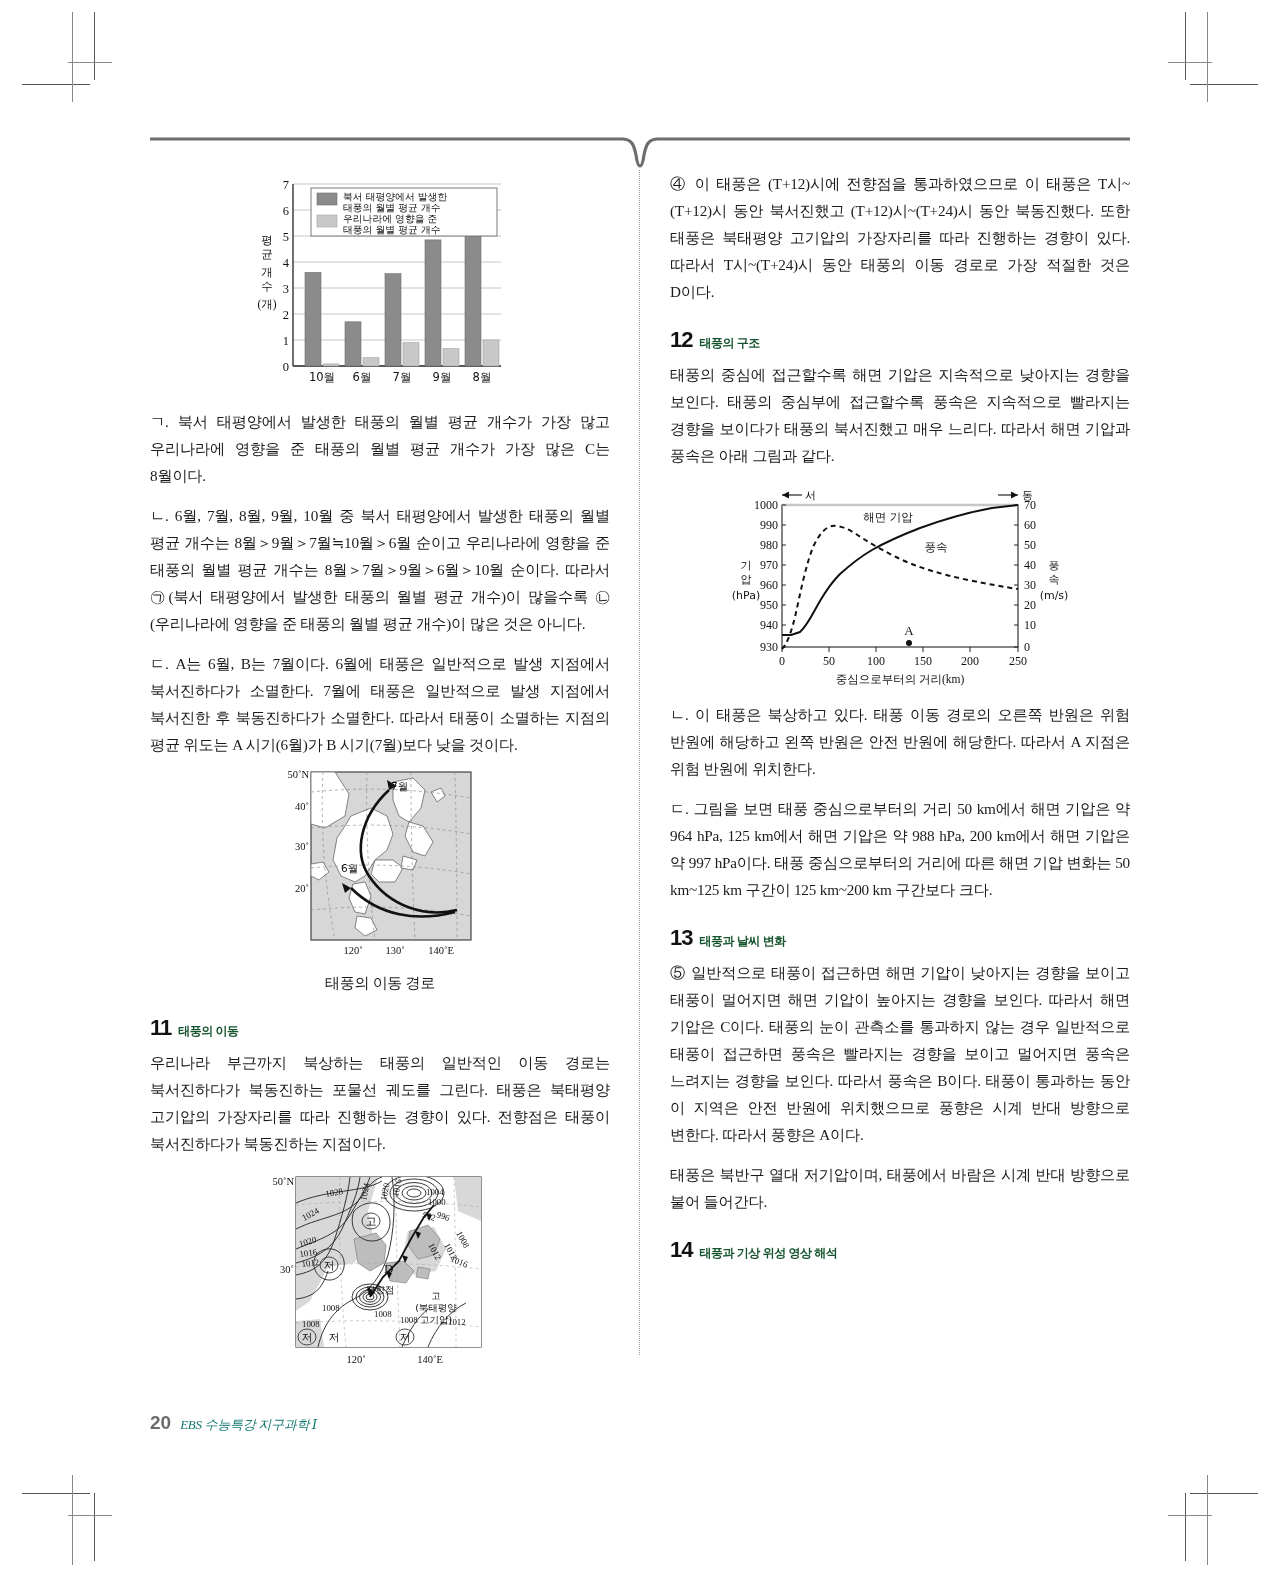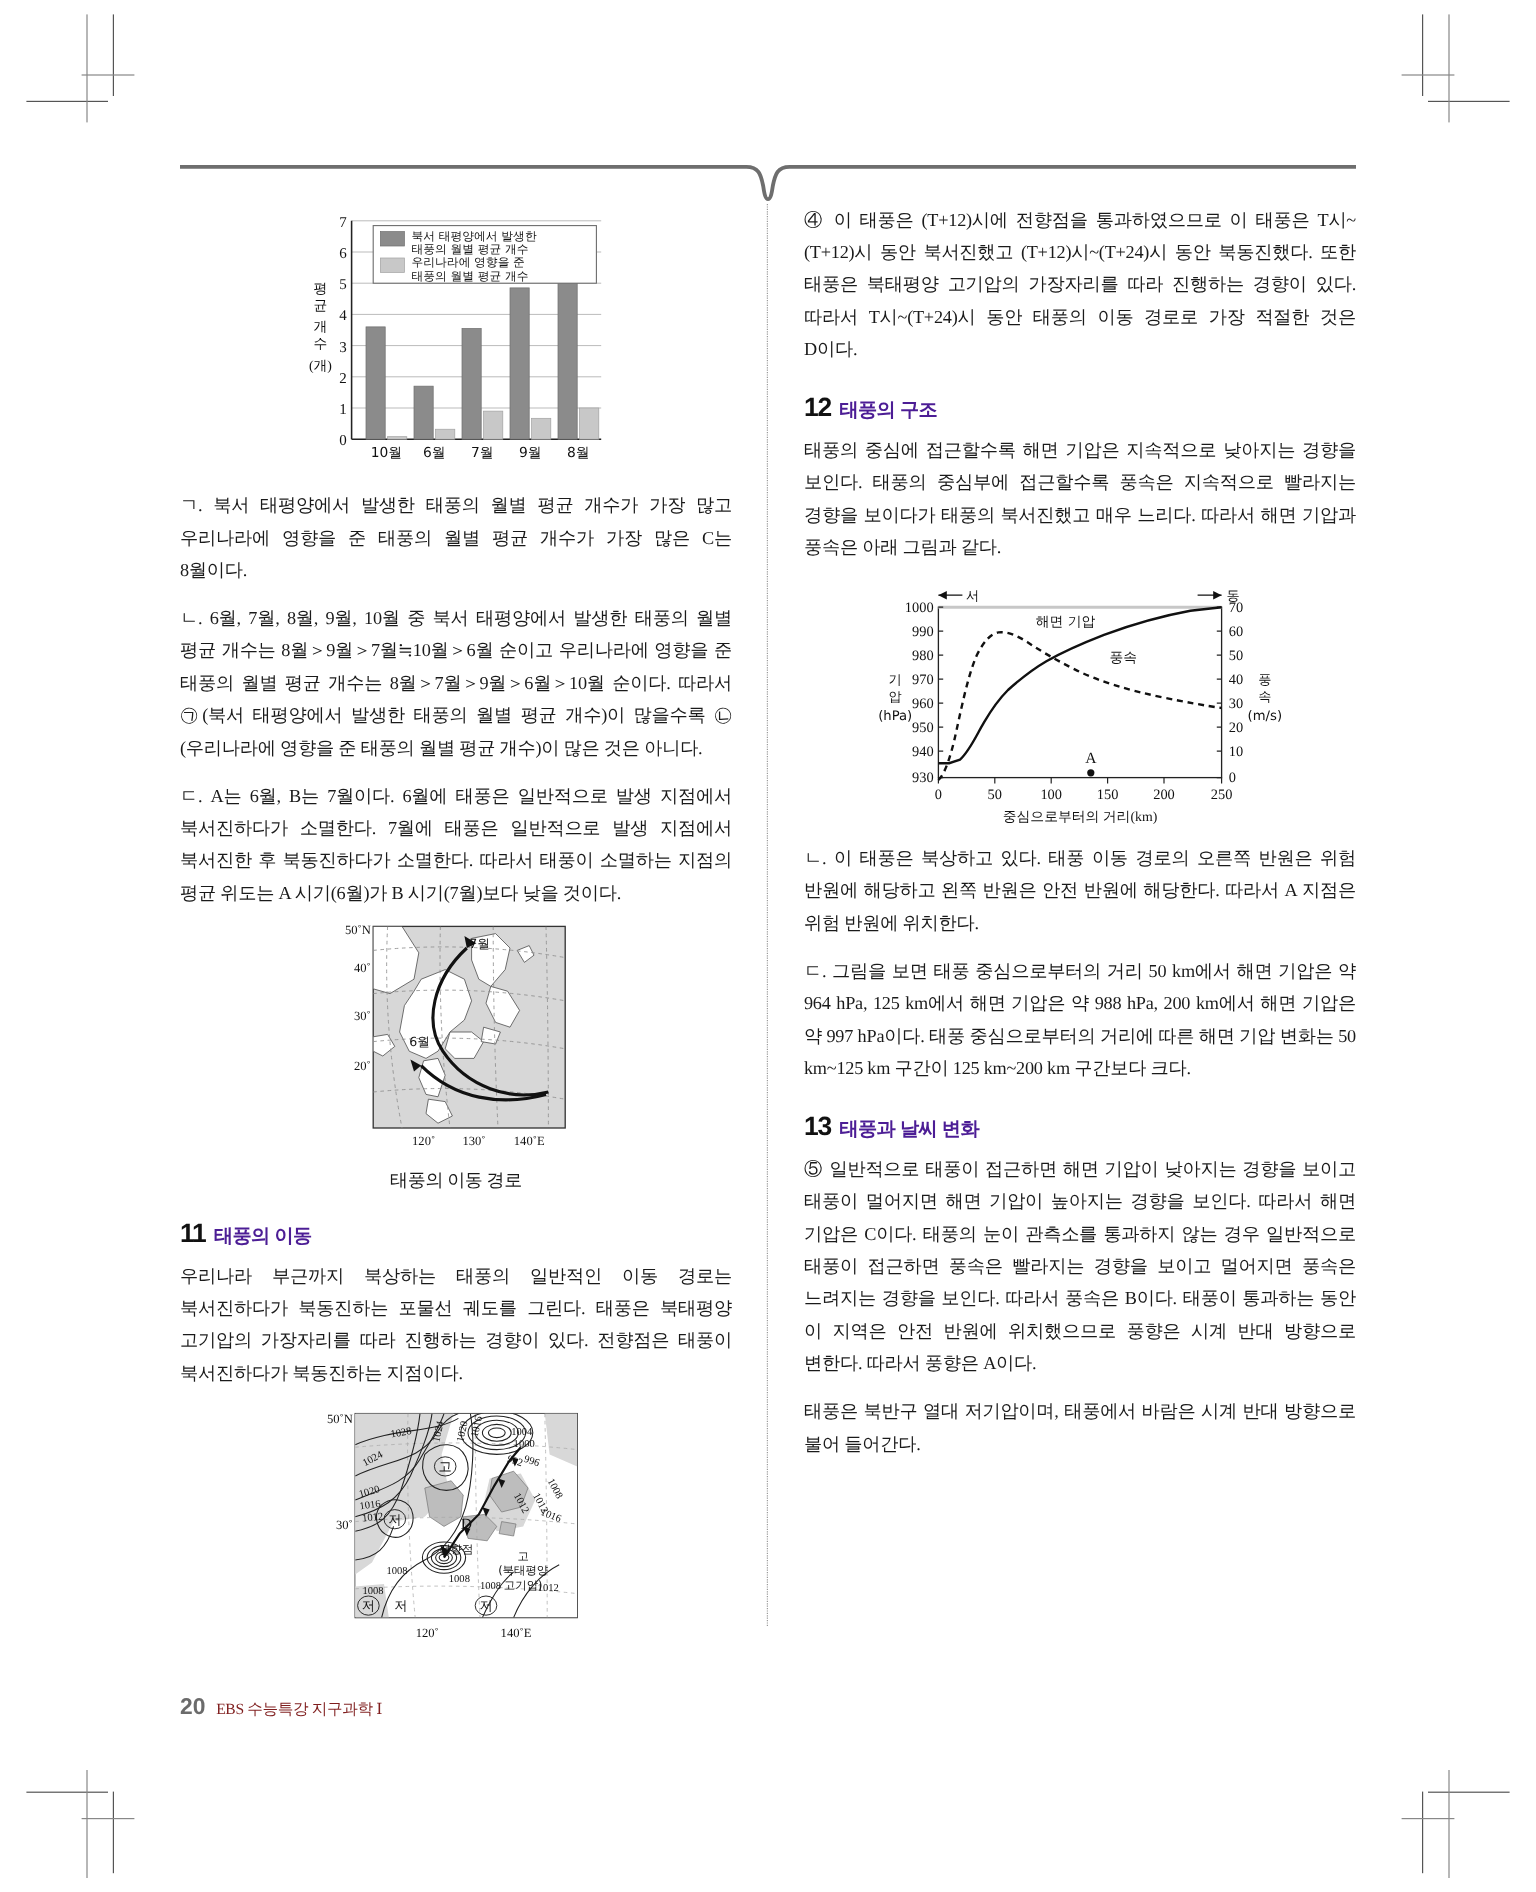--- a/index.html
+++ b/index.html
@@ -46,37 +46,37 @@
     margin:24px 0 9px 0;
     text-align:center;
   }
   .sec-num {
     font-family:"Liberation Sans","DejaVu Sans",sans-serif;
     font-weight:bold; font-size:22px; color:#111; line-height:1;
     letter-spacing:-1px;
   }
   .sec-title {
     font-family:"Liberation Sans","DejaVu Sans",sans-serif;
-    font-weight:bold; font-size:16px; color:#4c1d95; letter-spacing:-0.5px;
+    font-weight:bold; font-size:12px; color:#14532d; letter-spacing:-0.5px;
   }
 
   
   .fig { margin:6px 0 10px 0; display:flex; flex-direction:column; align-items:center; }
   .fig-cap { font-size:15px; margin-top:5px; letter-spacing:-0.3px; }
 
   
   .footer {
     position:absolute; left:150px; top:1412px; width:980px;
     display:flex; align-items:baseline; gap:9px;
   }
   .footer-num {
     font-family:"Liberation Sans","DejaVu Sans",sans-serif;
     font-weight:bold; font-size:19px; color:#6b6b6b;
   }
-  .footer-txt { font-size:13px; color:#7f1d1d; letter-spacing:-0.3px; }
+  .footer-txt { font-size:13px; color:#0f766e; letter-spacing:-0.3px;font-style:italic; }
 
   svg { display:block; }
   .axis-text { font-family:"Liberation Serif",serif; }
 </style>
 </head>
 <body>
 
 <div class="cropmark" style="left:22px;top:12px;width:90px;height:90px;">
   <div class="h" style="left:0;top:72px;width:68px;"></div>
   <div class="v" style="left:72px;top:0;width:1px;height:68px;"></div>
@@ -537,20 +537,24 @@
     <div class="sec-head">
       <span class="sec-num">13</span>
       <span class="sec-title">태풍과 날씨 변화</span>
     </div>
     <p class="para">
       <span>⑤</span>
       <span>일반적으로 태풍이 접근하면 해면 기압이 낮아지는 경향을 보이고 태풍이 멀어지면 해면 기압이 높아지는 경향을 보인다. 따라서 해면 기압은 C이다. 태풍의 눈이 관측소를 통과하지 않는 경우 일반적으로 태풍이 접근하면 풍속은 빨라지는 경향을 보이고 멀어지면 풍속은 느려지는 경향을 보인다. 따라서 풍속은 B이다. 태풍이 통과하는 동안 이 지역은 안전 반원에 위치했으므로 풍향은 시계 반대 방향으로 변한다. 따라서 풍향은 A이다.</span>
     </p>
     <p class="para">태풍은 북반구 열대 저기압이며, 태풍에서 바람은 시계 반대 방향으로 불어 들어간다.</p>
 
+    <div class="sec-head">
+      <span class="sec-num">14</span>
+      <span class="sec-title">태풍과 기상 위성 영상 해석</span>
+    </div>
 
   </div>
  </div>
 </div>
 
 <div class="footer">
   <span class="footer-num">20</span>
   <span class="footer-txt">EBS 수능특강 지구과학 Ⅰ</span>
 </div>
 

